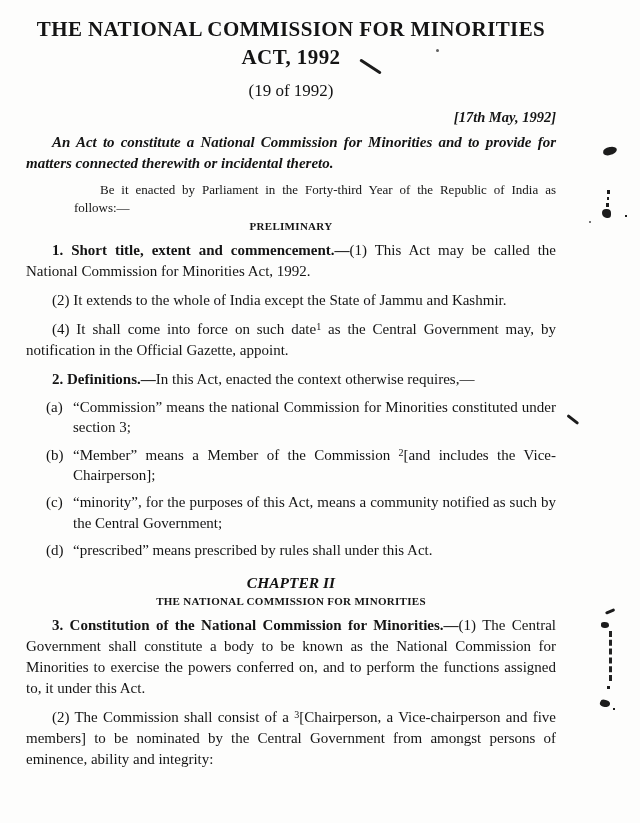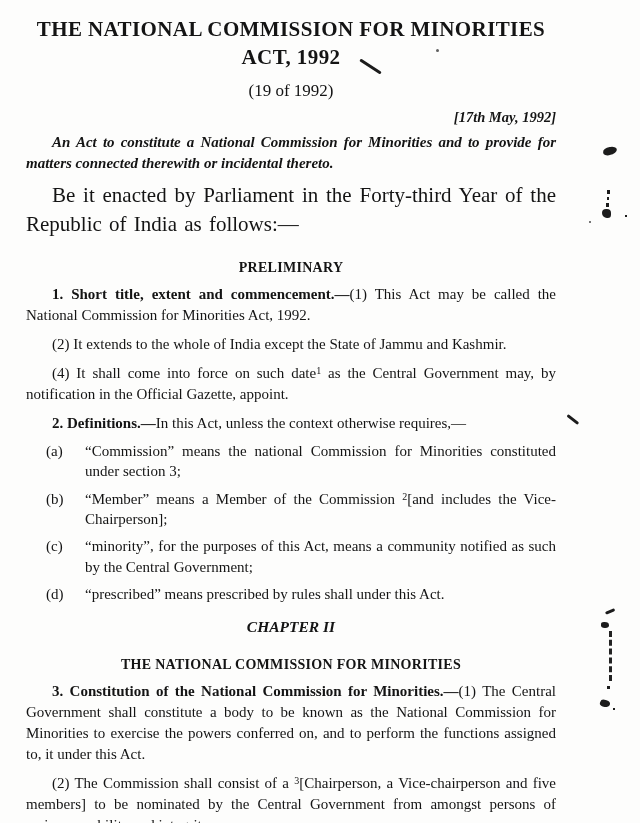--- a/index.html
+++ b/index.html
@@ -36,57 +36,58 @@
   .long-title {
     font-weight: bold;
     font-style: italic;
     font-size: 15px;
     line-height: 1.35;
     text-align: justify;
     text-indent: 26px;
     margin-top: 6px;
   }
   .enacting {
-    font-size: 21px;
+    font-size: 13px;
     line-height: 1.38;
     text-align: justify;
     text-indent: 26px;
     margin-top: 8px;
     word-spacing: 2px;
+    margin-left: 48px;
   }
   .chapter-number {
     text-align: center;
     font-weight: bold;
     font-style: italic;
     font-size: 15.5px;
     margin-top: 13px;
   }
   .chapter-heading {
     text-align: center;
     font-weight: bold;
-    font-size: 14px;
+    font-size: 11px;
     letter-spacing: 0.3px;
-    margin-top: 21px;
+    margin-top: 3px;
   }
   .para {
     font-size: 15px;
     line-height: 1.4;
     text-align: justify;
     text-indent: 26px;
     margin-top: 8px;
   }
   .para .lead { font-weight: bold; }
   .clause {
     display: flex;
     margin: 7px 0 0 20px;
     font-size: 15px;
     line-height: 1.36;
   }
   .clause-label { flex: none; width: 27px; }
-  .clause-text { flex: 1; text-align: justify; margin-left: 12px; }
+  .clause-text { flex: 1; text-align: justify; }
   sup.fn-ref {
     font-size: 10px;
     line-height: 0;
     vertical-align: 4px;
   }
 
   
   .artifact { position: absolute; background: #1c1c1c; }
   .a-slash1   { left: 358px; top: 65px;  width: 25px; height: 3px; transform: rotate(33deg); border-radius: 2px; }
   .a-speck-top{ left: 436px; top: 49px;  width: 3px;  height: 3px; border-radius: 50%; opacity:.7; }
@@ -129,21 +130,21 @@
     <span class="lead">1. Short title, extent and commencement.—</span><span>(1) This Act may be called the National Commission for Minorities Act, 1992.</span>
   </div>
 
   <div class="para">(2)  It extends to the whole of India except the State of Jammu and Kashmir.</div>
 
   <div class="para">
     <span>(4) It shall come into force on such date</span><sup class="fn-ref">1</sup><span> as the Central Government may, by notification in the Official Gazette, appoint.</span>
   </div>
 
   <div class="para">
-    <span class="lead">2. Definitions.—</span><span>In this Act, unless the context otherwise requires,—</span>
+    <span class="lead">2. Definitions.—</span><span>In this Act, enacted the context otherwise requires,—</span>
   </div>
 
   <div class="clause">
     <span class="clause-label">(a)</span>
     <span class="clause-text">“Commission” means the national Commission for Minorities constituted under section 3;</span>
   </div>
 
   <div class="clause">
     <span class="clause-label">(b)</span>
     <span class="clause-text"><span>“Member” means a Member of the Commission </span><sup class="fn-ref">2</sup><span>[and includes the Vice-Chairperson];</span></span>

